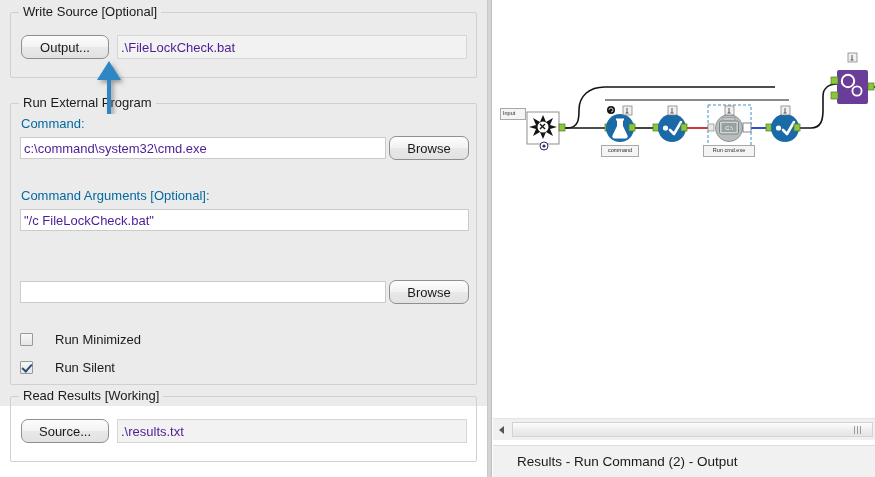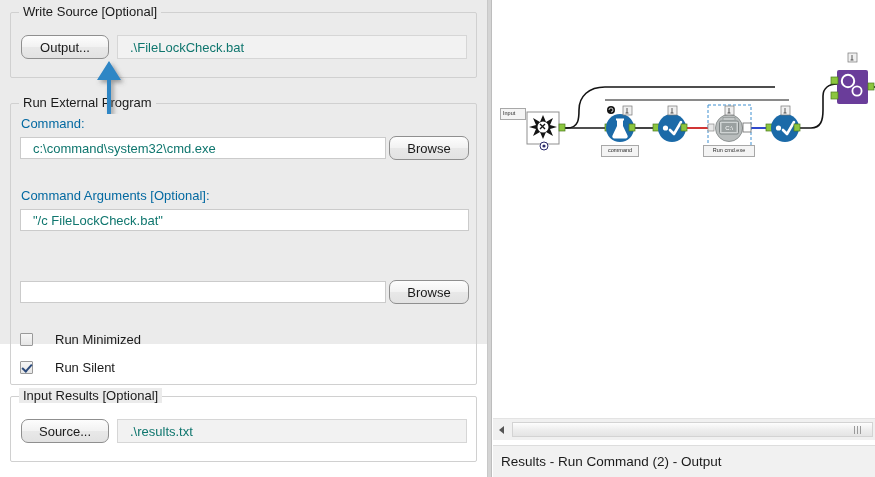--- a/index.html
+++ b/index.html
@@ -19,21 +19,21 @@
     position: relative;
     width: 875px;
     height: 477px;
   }
 
   
   .config-panel {
     position: absolute;
     left: 0; top: 0;
     width: 487px;
-    height: 344px;
+    height: 406px;
     background: #ebebeb;
     box-sizing: border-box;
     padding: 0;
   }
   .splitter {
     position: absolute;
     left: 487px; top: 0;
     width: 5px; height: 477px;
     background: #d4d4d4;
     border-left: 1px solid #c8c8c8;
@@ -74,24 +74,24 @@
     align-items: center;
     justify-content: center;
   }
 
   .txt {
     border: 1px solid #cbcbcb;
     background: #ffffff;
     box-sizing: border-box;
     font-family: "Liberation Sans", sans-serif;
     font-size: 13px;
-    color: #0f766e;
+    color: #4c1d95;
     display: flex;
     align-items: center;
-    padding-left: 12px;
+    padding-left: 3px;
     overflow: hidden;
     white-space: nowrap;
     cursor: text;
   }
   .txt.readonly {
     background: #f2f2f2;
     border: 1px solid #d6d6d6;
   }
 
   .lbl {
@@ -198,21 +198,21 @@
   }
   .results-bar {
     position: absolute;
     left: 0; top: 445px;
     width: 382px;
     height: 32px;
     background: #f1f1f1;
     border-top: 1px solid #dddddd;
     display: flex;
     align-items: center;
-    padding-left: 8px;
+    padding-left: 24px;
     box-sizing: border-box;
   }
   .results-bar .rb-text {
     font-size: 13.5px;
     color: #1a1a1a;
     white-space: nowrap;
   }
   .gap-strip {
     position: absolute;
     left: 0; top: 440px;
@@ -264,21 +264,21 @@
         <span class="cbox"></span>
         <span class="cb-label">Run Minimized</span>
       </div>
       <div class="cbrow" style="left:9px; top:256px;">
         <span class="cbox checked"></span>
         <span class="cb-label">Run Silent</span>
       </div>
     </div>
 
     <div class="groupbox" style="left:10px; top:396px; width:467px; height:66px;">
-      <span class="gb-title">Input Results [Optional]</span>
+      <span class="gb-title">Read Results [Working]</span>
       <div class="btn" style="position:absolute; left:10px; top:22px; width:88px; height:24px;">Source...</div>
       <div class="txt readonly" style="position:absolute; left:106px; top:22px; width:350px; height:24px;">.\results.txt</div>
     </div>
 
     <svg class="arrow-anno" viewBox="0 0 44 56" width="44" height="56">
       <defs>
         <filter id="ashadow" x="-50%" y="-50%" width="220%" height="220%">
           <feDropShadow dx="2.5" dy="2.5" stdDeviation="2.2" flood-color="#555555" flood-opacity="0.55"></feDropShadow>
         </filter>
       </defs>

